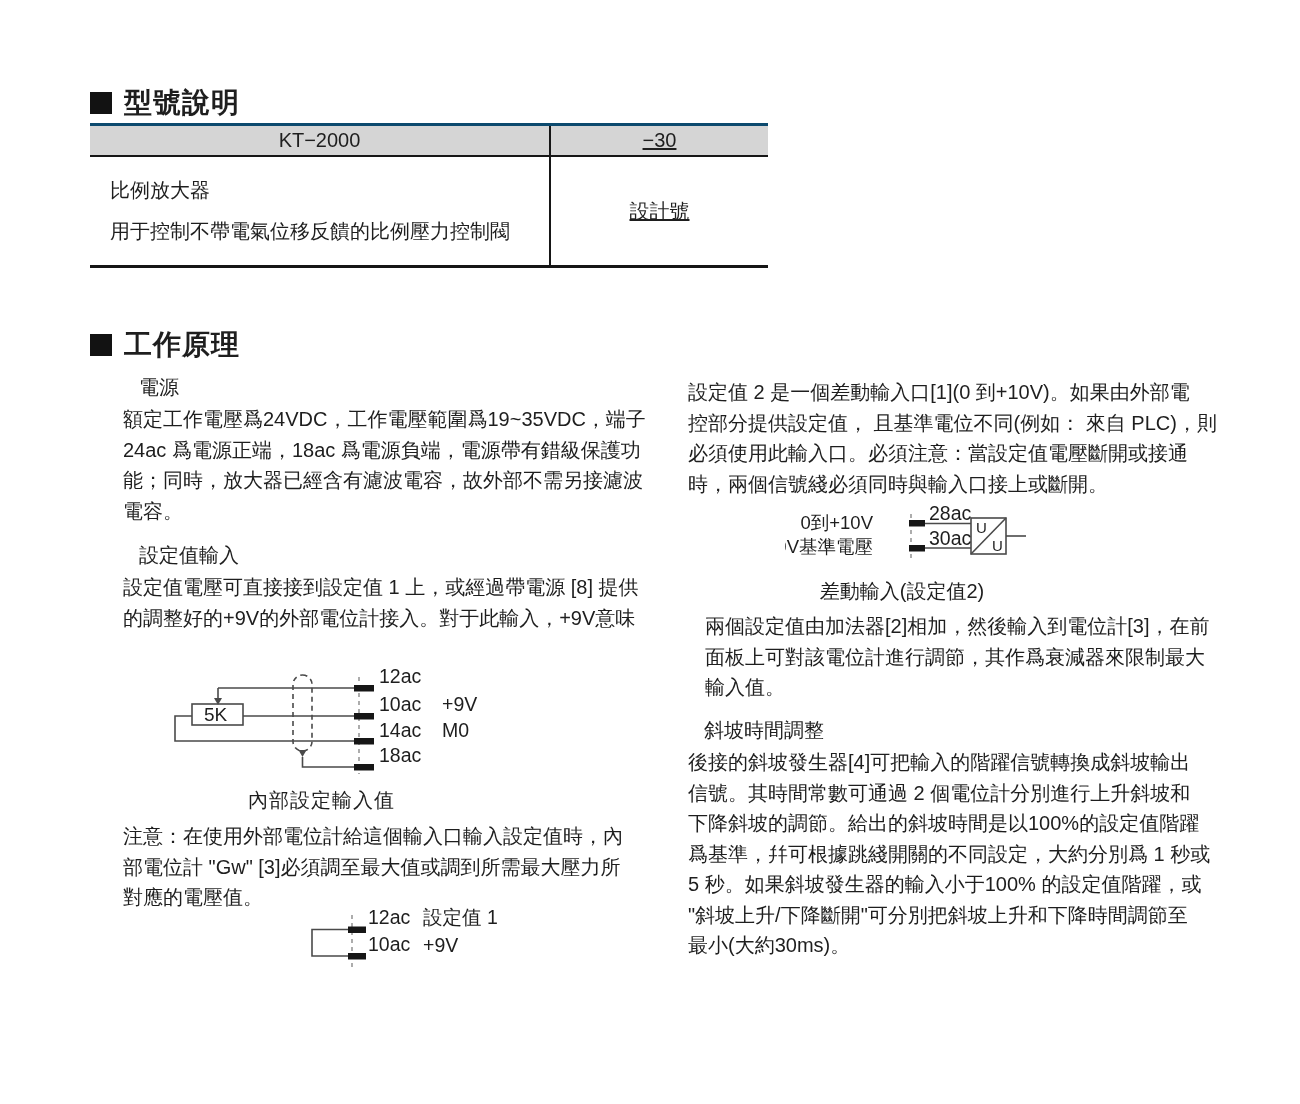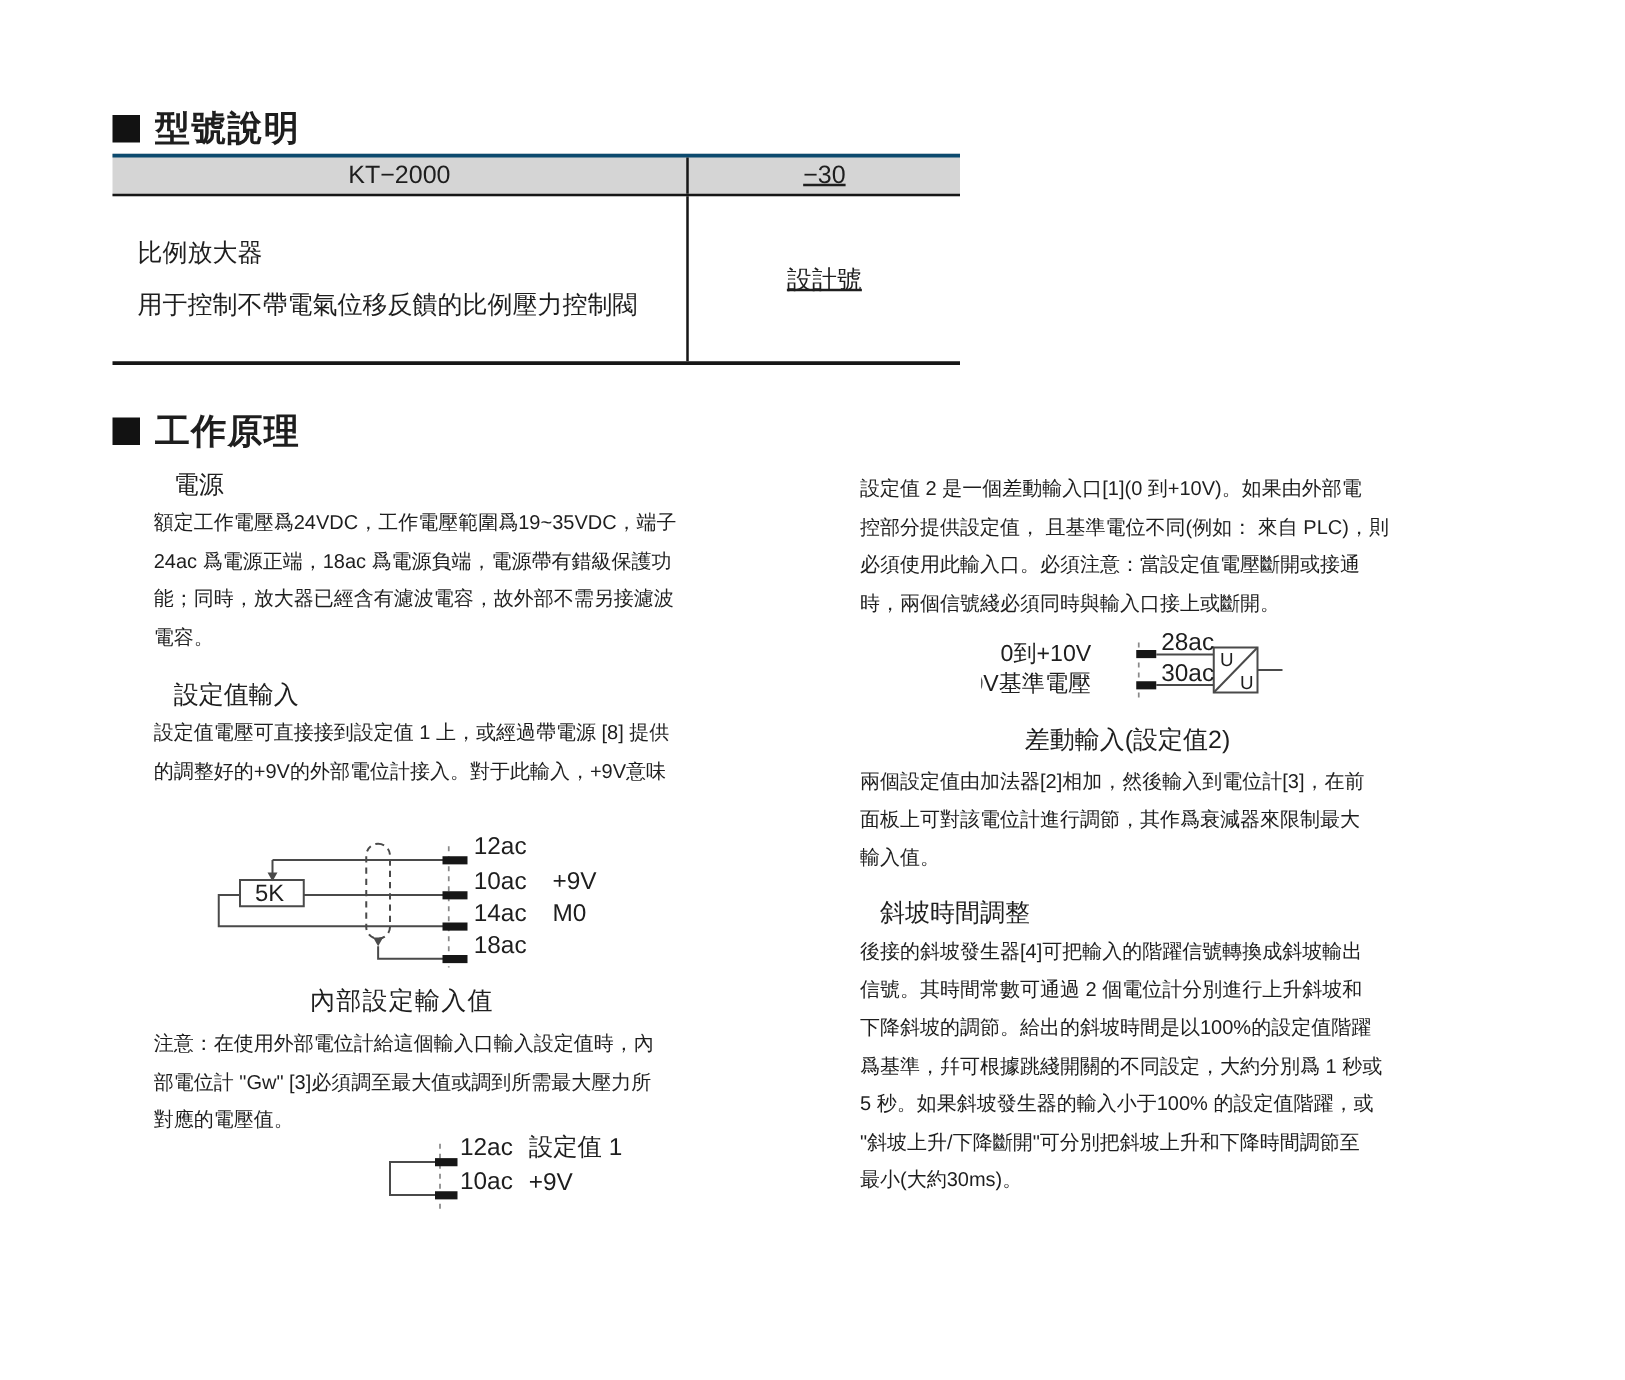--- a/index.html
+++ b/index.html
@@ -14,29 +14,29 @@
   .abs { position:absolute; }
 
   
   .h1 { display:flex; align-items:center; gap:12px; font-size:28px; font-weight:700; letter-spacing:1px; }
   .sq { width:22px; height:22px; background:#121212; flex:0 0 auto; }
 
   
   .model-table { font-size:20px; }
   .mt-head { display:flex; height:34px; background:#d5d5d5;
              border-top:3px solid #0c4a6e; border-bottom:2px solid #161616; }
-  .mt-body { display:flex; height:135px; border-bottom:3px solid #161616; }
+  .mt-body { display:flex; height:111px; border-bottom:3px solid #161616; }
   .mt-c1 { width:461px; border-right:2px solid #161616; display:flex; align-items:center; justify-content:center; }
   .mt-c2 { flex:1; display:flex; align-items:center; justify-content:center;text-decoration:underline; }
   .mt-desc { flex-direction:column; align-items:flex-start; justify-content:center; padding-left:20px; gap:14px; }
   .mt-desc div { white-space:nowrap; }
 
   
   .subhead { font-size:20px; white-space:nowrap;margin-left:16px; }
-  .para div { font-size:16px; line-height:30.5px; white-space:nowrap; }
+  .para div { font-size:20px; line-height:30.5px; white-space:nowrap; }
   .caption { font-size:20px; white-space:nowrap; letter-spacing:1px; }
 
   svg text { font-family:"Liberation Sans", sans-serif; fill:#1e1e1e; }
 </style>
 </head>
 <body>
 
 <div class="abs h1" style="left:90px;top:84px">
   <span class="sq"></span>
   <span>型號說明</span>
@@ -145,21 +145,21 @@
     <line x1="186" y1="54" x2="221" y2="18"></line>
     <line x1="221" y1="36" x2="241" y2="36"></line>
   </g>
   <text x="144" y="20" font-size="19.5">28ac</text>
   <text x="144" y="44.5" font-size="19.5">30ac</text>
   <text x="191" y="33" font-size="15">U</text>
   <text x="207" y="51" font-size="15">U</text>
 </svg>
 <div class="abs caption" style="left:812px;top:578px;width:180px;text-align:center;letter-spacing:0">差動輸入(設定值2)</div>
 
-<div class="abs para" style="left:688px;top:611px">
+<div class="abs para" style="left:705px;top:611px">
     <div>兩個設定值由加法器[2]相加，然後輸入到電位計[3]，在前</div>
     <div>面板上可對該電位計進行調節，其作爲衰減器來限制最大</div>
     <div>輸入值。</div>
   </div>
 
 <div class="abs subhead" style="left:688px;top:717px">斜坡時間調整</div>
 <div class="abs para" style="left:688px;top:747px">
     <div>後接的斜坡發生器[4]可把輸入的階躍信號轉換成斜坡輸出</div>
     <div>信號。其時間常數可通過 2 個電位計分別進行上升斜坡和</div>
     <div>下降斜坡的調節。給出的斜坡時間是以100%的設定值階躍</div>

